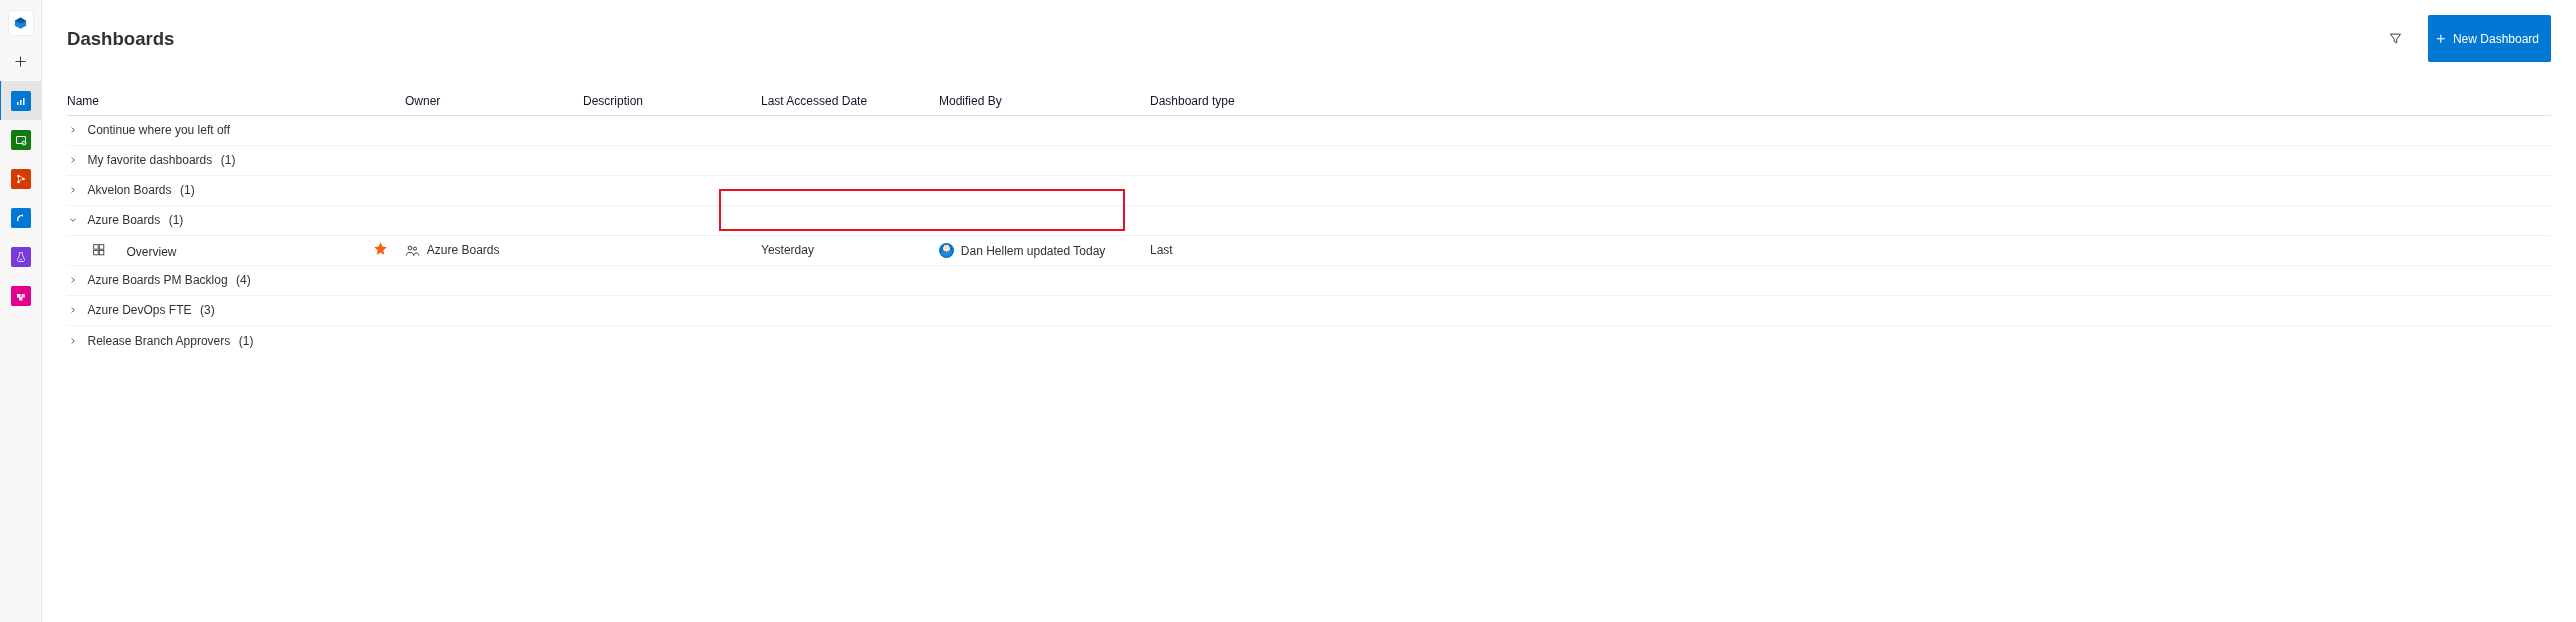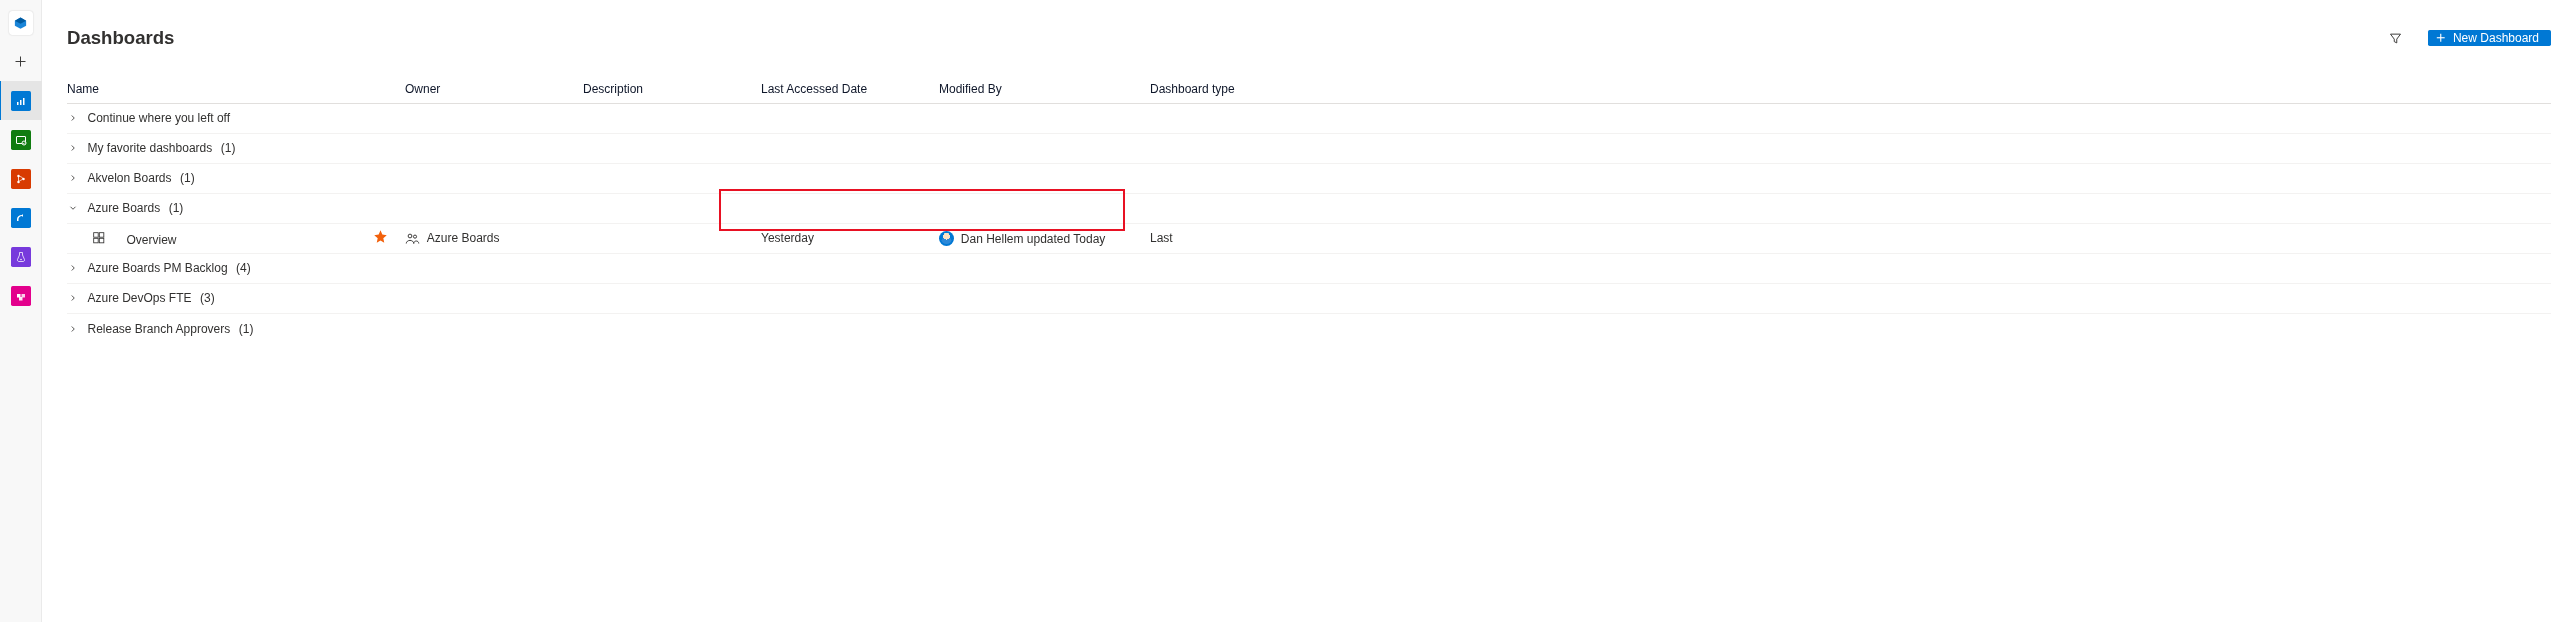--- a/index.html
+++ b/index.html
@@ -10,26 +10,26 @@
     .sidebar .nav-item { width: 42px; height: 39px; display: flex; align-items: center; justify-content: center; cursor: pointer; }
     .sidebar .nav-item.active { background: #e5e5e5; border-left: 1.7px solid #0078d4; }
     .nav-icon-box { width: 20px; height: 20px; border-radius: 1.7px; display: flex; align-items: center; justify-content: center; }
     
     .logo { width: 24px; height: 24px; background: #fff; border-radius: 3.4px; display: flex; align-items: center; justify-content: center; box-shadow: 0 0 1.7px rgba(0,0,0,.2); }
     .logo svg { width: 15px; height: 15px; }
     
     .add svg { width: 15px; height: 15px; stroke: #323130; }
     
     .main { flex: 1; padding: 15px 25px 0px 25px; }
-    .header { display: flex; align-items: center; justify-content: space-between; margin-bottom: 25px; margin-top: 11px; }
+    .header { display: flex; align-items: center; justify-content: space-between; margin-bottom: 25px; }
     .title { font-size: 18.6px; font-weight: 600; }
     .header-actions { display: flex; align-items: center; gap: 20px; }
     .filter-btn { width: 24px; height: 24px; display: flex; align-items: center; justify-content: center; cursor: pointer; }
     .filter-btn svg { width: 15px; height: 15px; stroke: #323130; fill: none; }
-    .new-btn { height: 16px; background: #0078d4; color: #fff; border: none; border-radius: 1.7px; padding: 0 12px 0 6.8px; display: flex; align-items: center; gap: 5px; cursor: pointer; font-size: 12px; }
+    .new-btn { height: 47px; background: #0078d4; color: #fff; border: none; border-radius: 1.7px; padding: 0 12px 0 6.8px; display: flex; align-items: center; gap: 5px; cursor: pointer; font-size: 12px; }
     .new-btn svg { width: 13.5px; height: 13.5px; stroke: #fff; }
     
     .table { display: grid; grid-template-columns: 338px 178px 178px 178px 211px 169px; border-bottom: 0.8px solid #e1dfdd; }
     .th { font-size: 12px; color: #0f172a; font-weight: 400; padding: 6.8px 0; }
     .th:first-child { padding-left: 0; }
     .group-row, .row { display: grid; grid-template-columns: 338px 178px 178px 178px 211px 169px; align-items: center; height: 30px; border-bottom: 0.8px solid #f3f2f1; }
     .group-row { cursor: pointer; }
     .group-name-cell { display: flex; align-items: center; gap: 8.5px; }
     .chev { width: 12px; height: 12px; display: flex; align-items: center; justify-content: center; }
     .chev svg { width: 10px; height: 10px; }

